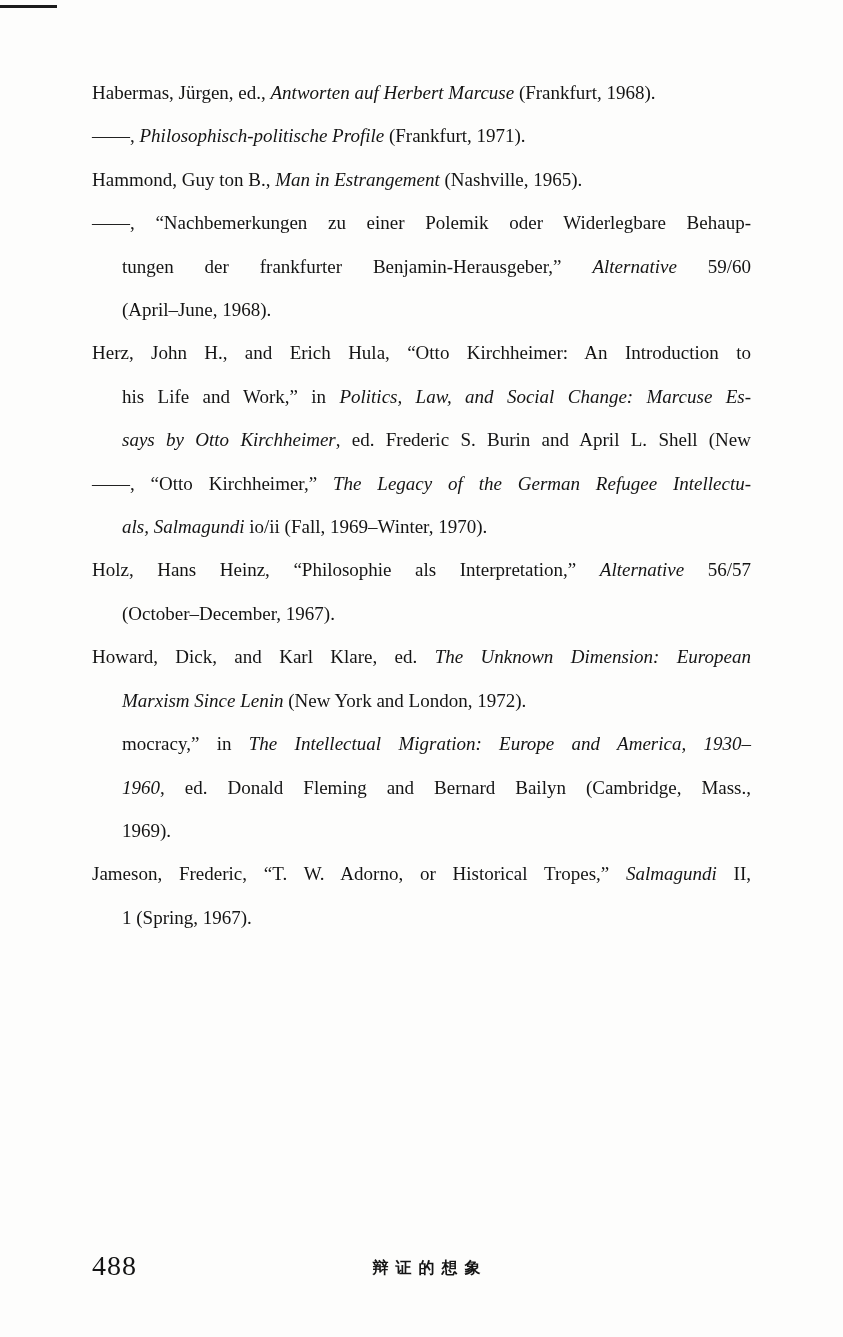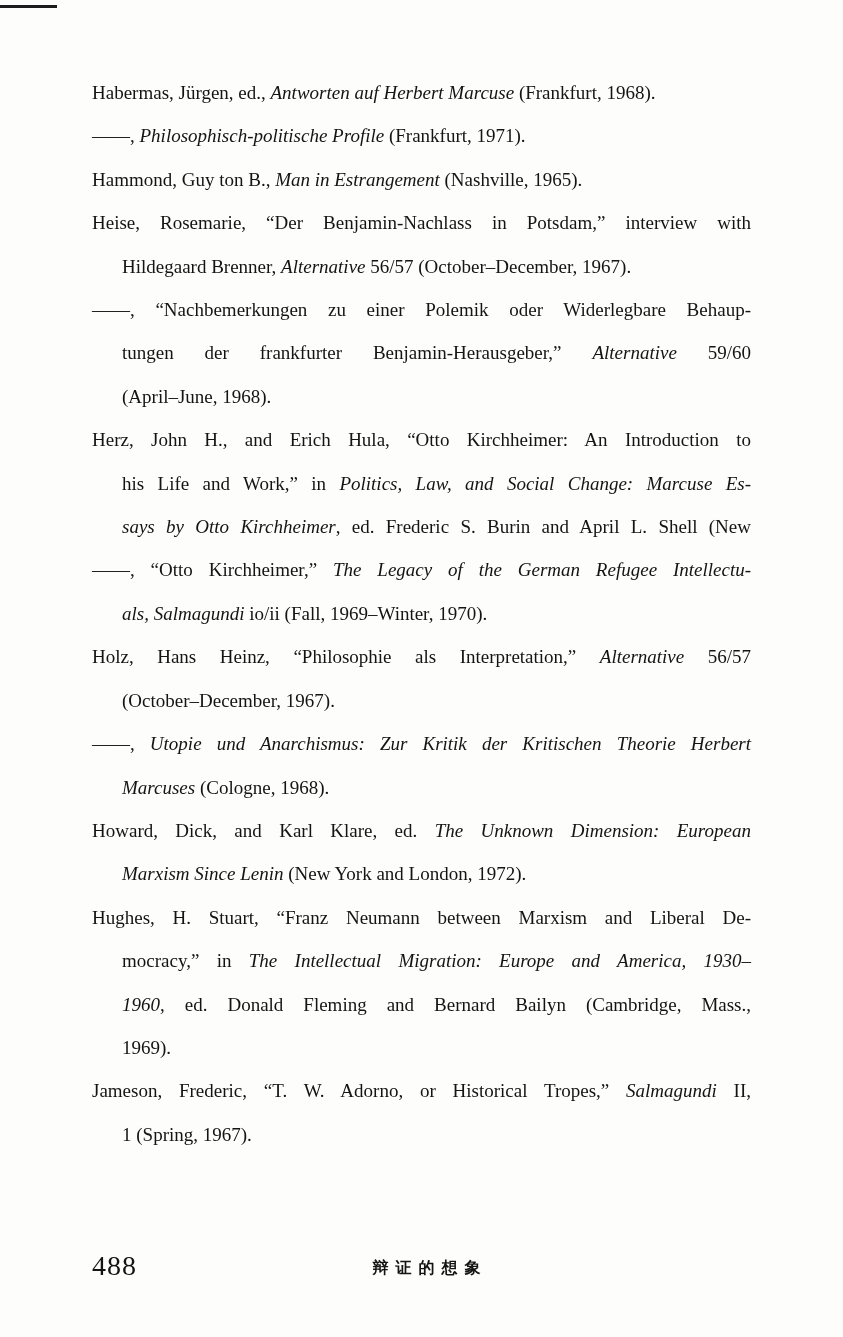--- a/index.html
+++ b/index.html
@@ -80,51 +80,42 @@
       <div class="entry">
         <div class="line last"><span>Habermas, Jürgen, ed., </span><span class="italic">Antworten auf Herbert Marcuse</span><span> (Frankfurt, 1968).</span></div>
       </div>
       <div class="entry">
         <div class="line last"><span>——, </span><span class="italic">Philosophisch-politische Profile</span><span> (Frankfurt, 1971).</span></div>
       </div>
       <div class="entry">
         <div class="line last"><span>Hammond, Guy ton B., </span><span class="italic">Man in Estrangement</span><span> (Nashville, 1965).</span></div>
       </div>
       <div class="entry">
-        <div class="line"><span>Heise, Rosemarie, “Der Benjamin-Nachlass in Potsdam,” interview with</span></div>
-        <div class="line indent last"><span>Hildegaard Brenner, </span><span class="italic">Alternative</span><span> 56/57 (October–December, 1967).</span></div>
-      </div>
-      <div class="entry">
         <div class="line"><span>——, “Nachbemerkungen zu einer Polemik oder Widerlegbare Behaup-</span></div>
         <div class="line indent"><span>tungen der frankfurter Benjamin-Herausgeber,” </span><span class="italic">Alternative</span><span> 59/60</span></div>
         <div class="line indent last"><span>(April–June, 1968).</span></div>
       </div>
       <div class="entry">
         <div class="line"><span>Herz, John H., and Erich Hula, “Otto Kirchheimer: An Introduction to</span></div>
         <div class="line indent"><span>his Life and Work,” in </span><span class="italic">Politics, Law, and Social Change: Marcuse Es-</span></div>
         <div class="line indent"><span class="italic">says by Otto Kirchheimer</span><span>, ed. Frederic S. Burin and April L. Shell (New</span></div>
       </div>
       <div class="entry">
         <div class="line"><span>——, “Otto Kirchheimer,” </span><span class="italic">The Legacy of the German Refugee Intellectu-</span></div>
         <div class="line indent last"><span class="italic">als, Salmagundi</span><span> io/ii (Fall, 1969–Winter, 1970).</span></div>
       </div>
       <div class="entry">
         <div class="line"><span>Holz, Hans Heinz, “Philosophie als Interpretation,” </span><span class="italic">Alternative</span><span> 56/57</span></div>
         <div class="line indent last"><span>(October–December, 1967).</span></div>
       </div>
       <div class="entry">
-        <div class="line"><span>——, </span><span class="italic">Utopie und Anarchismus: Zur Kritik der Kritischen Theorie Herbert</span></div>
-        <div class="line indent last"><span class="italic">Marcuses</span><span> (Cologne, 1968).</span></div>
-      </div>
-      <div class="entry">
         <div class="line"><span>Howard, Dick, and Karl Klare, ed. </span><span class="italic">The Unknown Dimension: European</span></div>
         <div class="line indent last"><span class="italic">Marxism Since Lenin</span><span> (New York and London, 1972).</span></div>
       </div>
       <div class="entry">
-        <div class="line"><span>Hughes, H. Stuart, “Franz Neumann between Marxism and Liberal De-</span></div>
         <div class="line indent"><span>mocracy,” in </span><span class="italic">The Intellectual Migration: Europe and America, 1930–</span></div>
         <div class="line indent"><span class="italic">1960</span><span>, ed. Donald Fleming and Bernard Bailyn (Cambridge, Mass.,</span></div>
         <div class="line indent last"><span>1969).</span></div>
       </div>
       <div class="entry">
         <div class="line"><span>Jameson, Frederic, “T. W. Adorno, or Historical Tropes,” </span><span class="italic">Salmagundi</span><span> II,</span></div>
         <div class="line indent last"><span>1 (Spring, 1967).</span></div>
       </div>
     </main>
 

